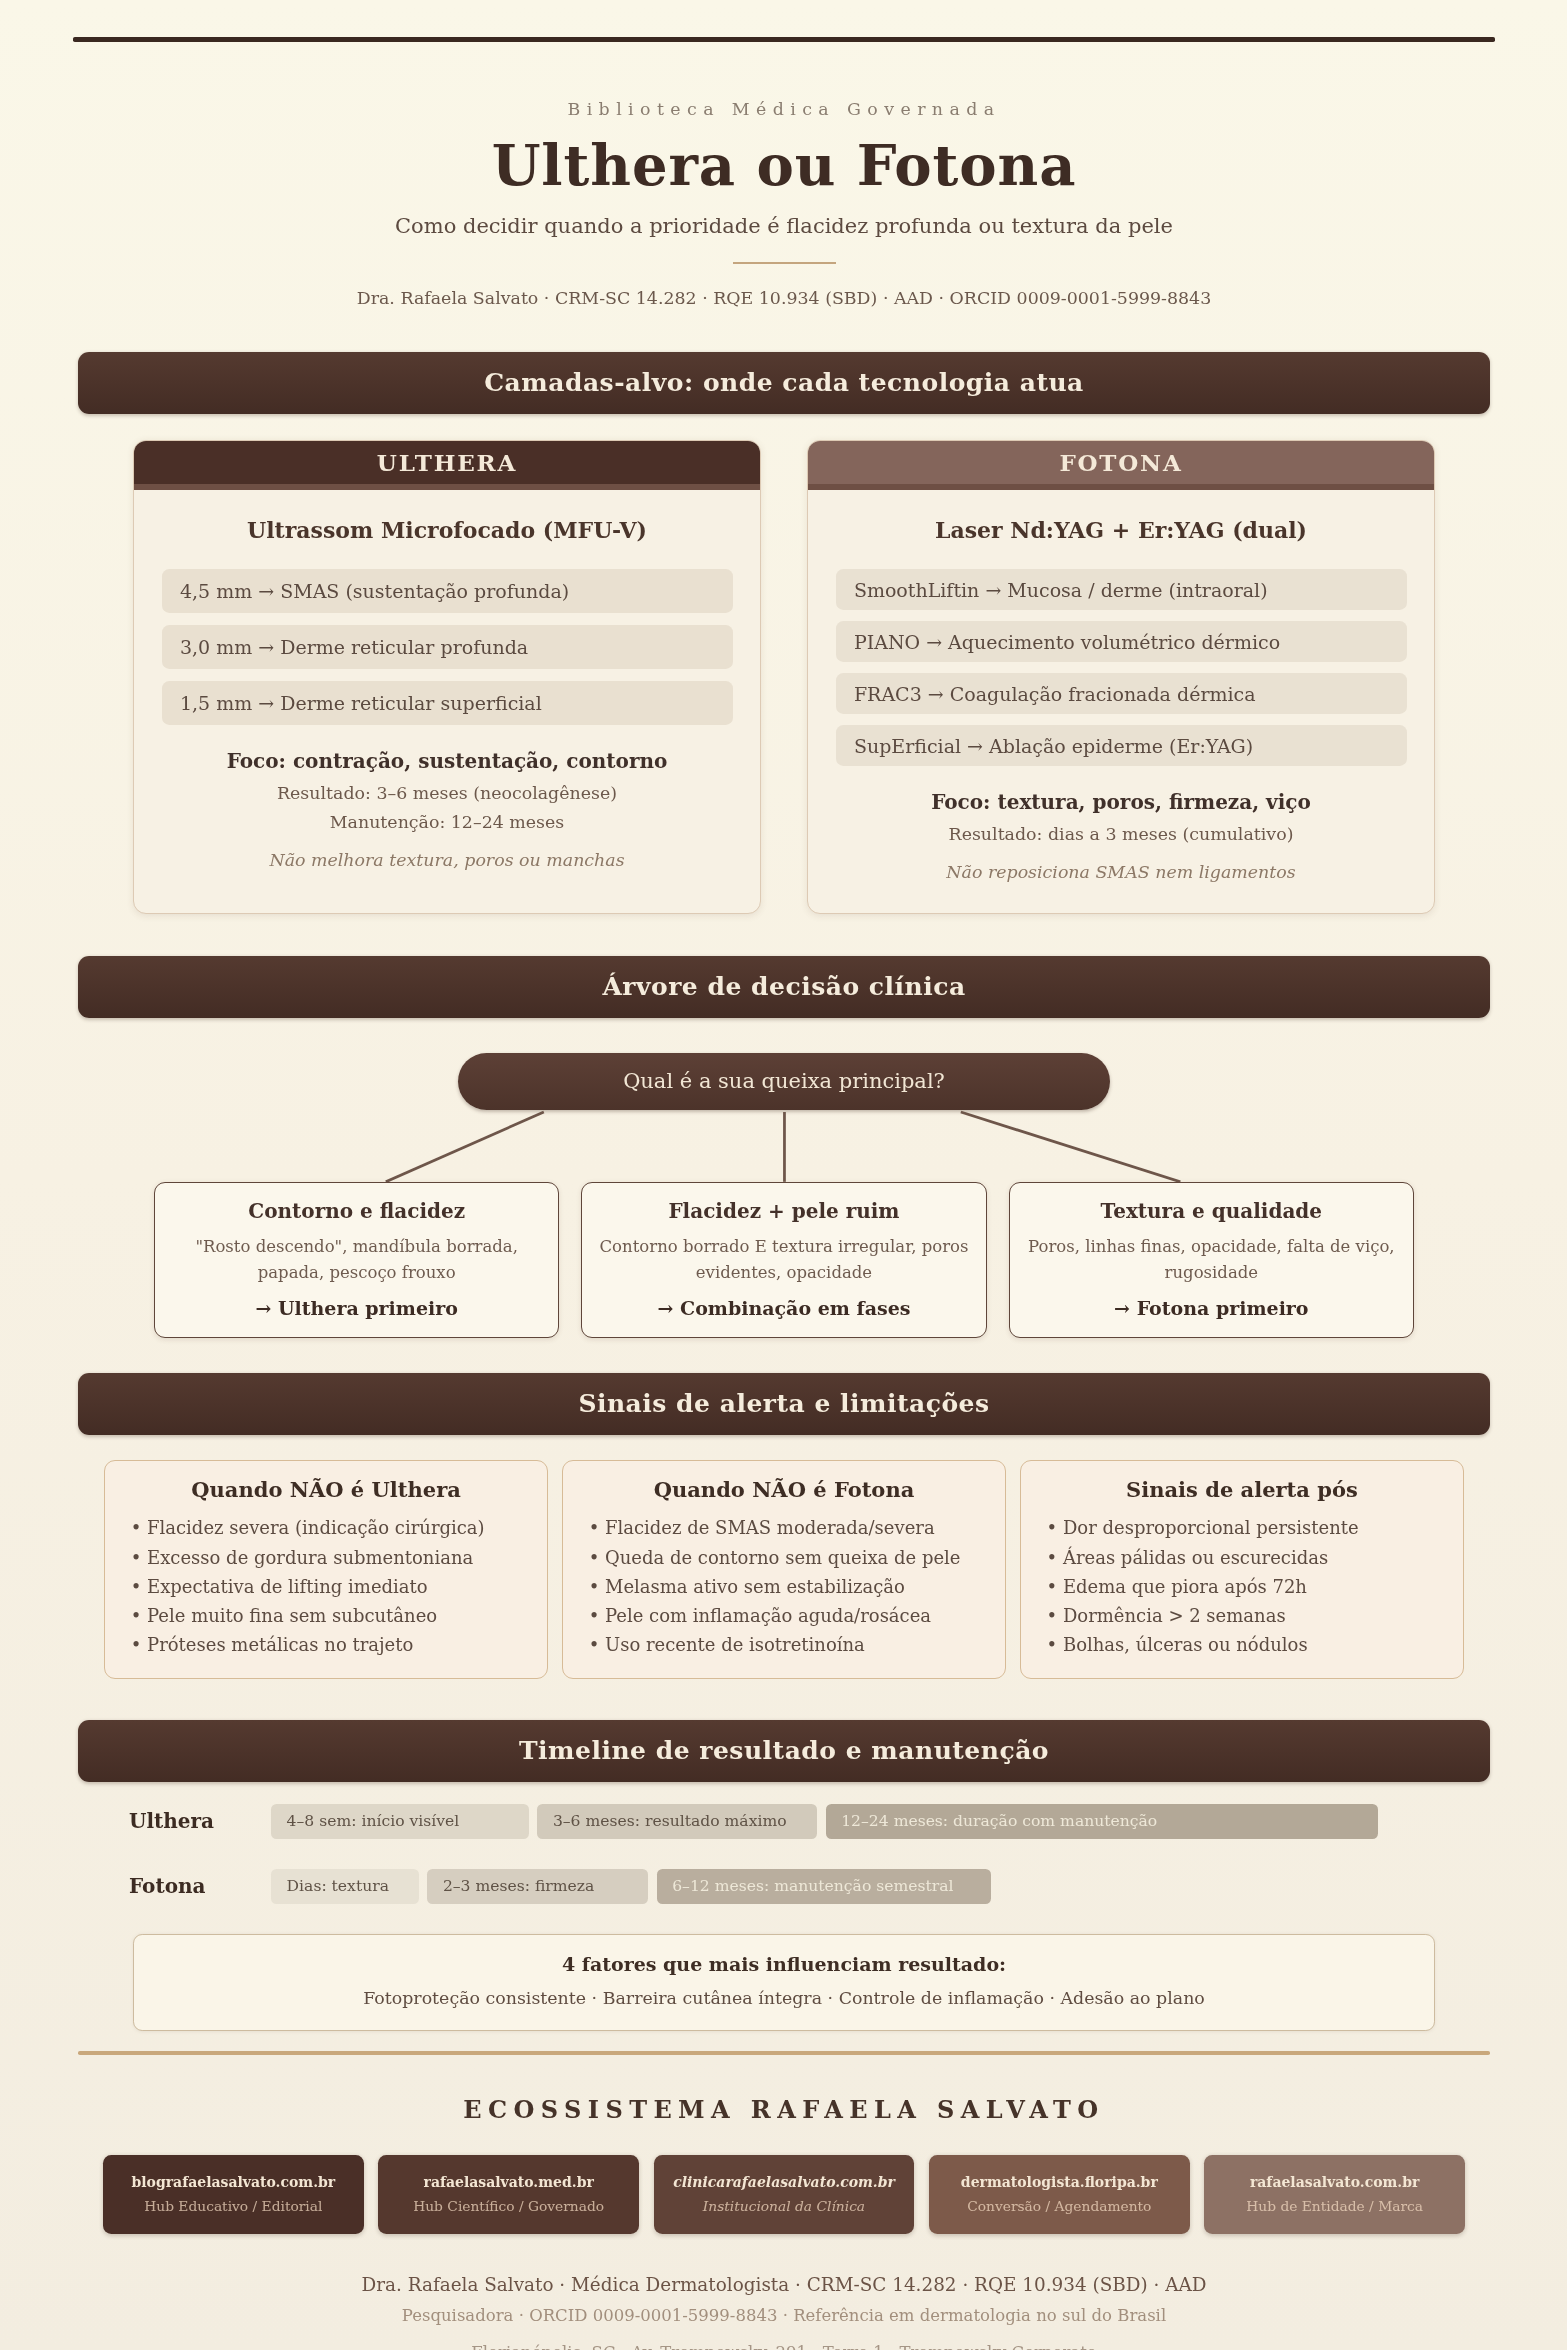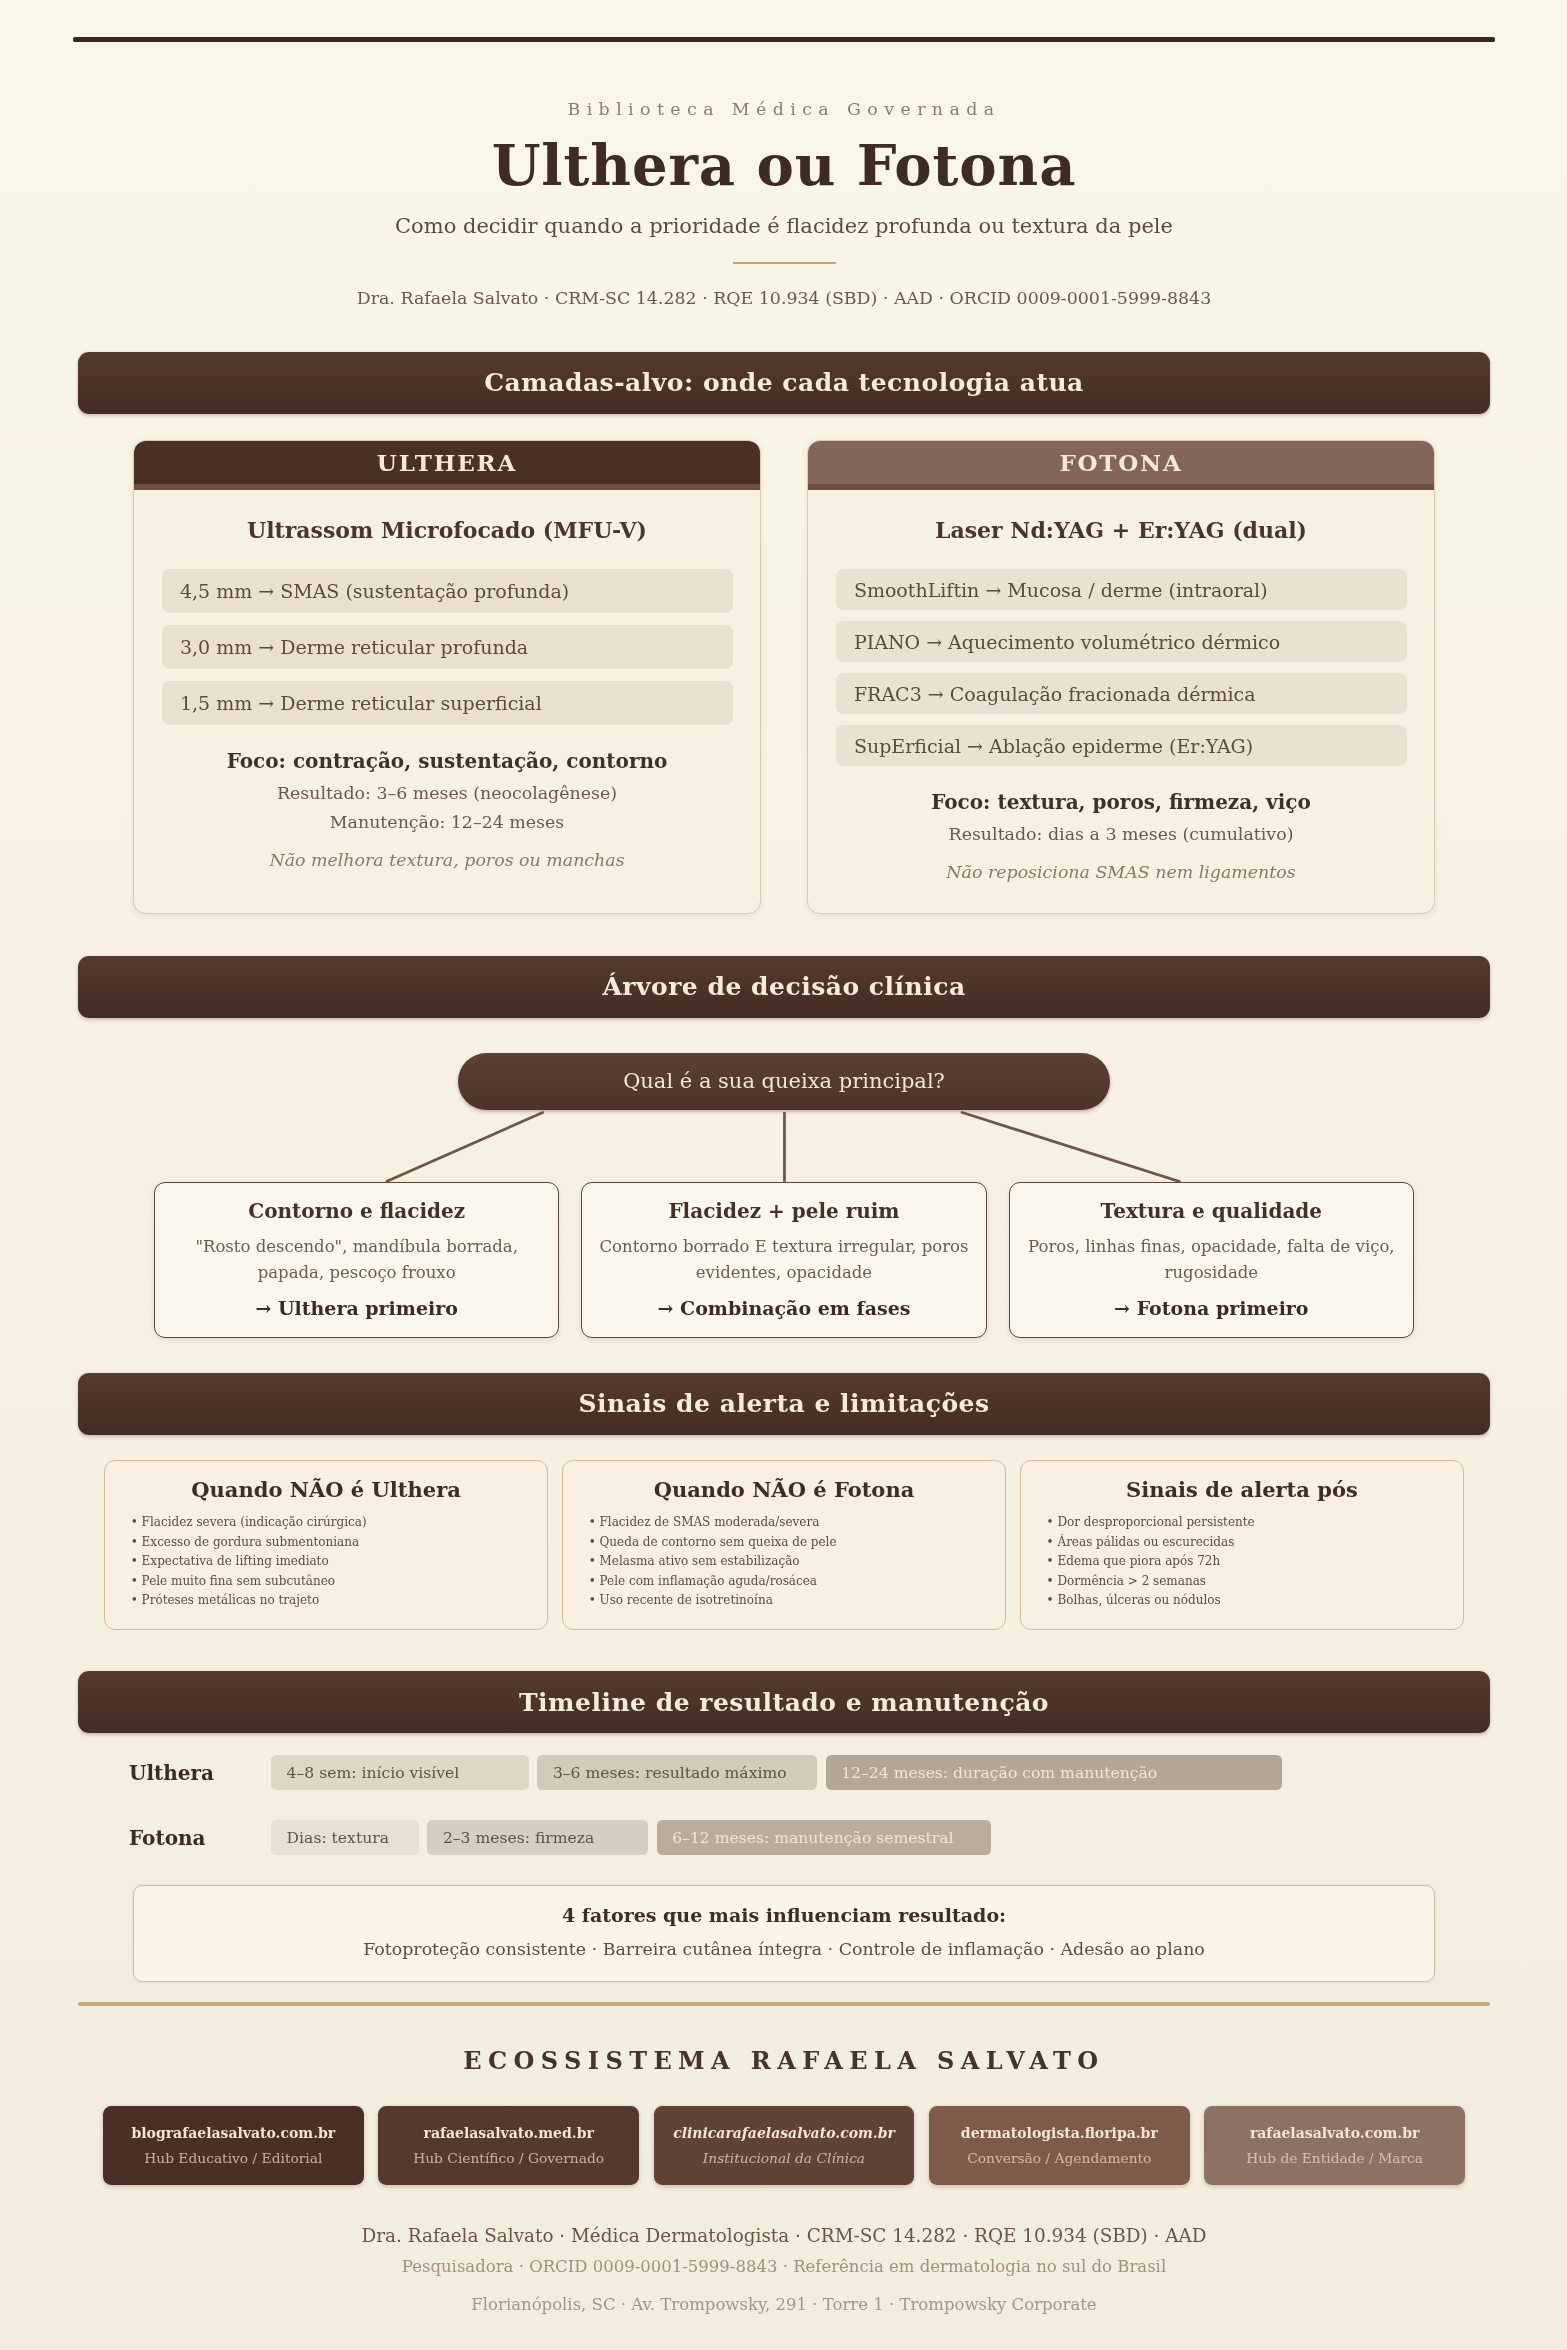--- a/index.html
+++ b/index.html
@@ -80,37 +80,37 @@
 
   
   .alert-cards { display:grid; grid-template-columns:1fr 1fr 1fr; gap:13.8px; margin:25px 104px 0; }
   .alert-card {
     background:#f9efe3; border:1.8px solid #d7bb97; border-radius:11px;
     padding:16.5px 22px 18.4px;
   }
   .alert-title { text-align:center; font-size:21px; font-weight:bold; color:#3e2d24; margin-bottom:11px; }
   .alert-card ul { list-style:none; }
   .alert-card li {
-    font-size:12px; color:#5c4b41; line-height:1.62;
+    font-size:18px; color:#5c4b41; line-height:1.62;
     padding-left:18.4px; text-indent:-14.7px;
   }
   .alert-card li::before { content:"• "; color:#5c4b41; }
 
   
   .timeline { margin:22px 78px 0; }
   .tl-row { display:flex; align-items:center; margin-bottom:30px; }
   .tl-label { width:193px; padding-left:51px; font-size:20px; font-weight:bold; color:#3c2b22; }
   .seg {
     height:35px; border-radius:5.5px; margin-right:8.3px;
     display:flex; align-items:center; padding:0 15.6px;
     font-size:15.6px; color:#5f5246; white-space:nowrap; overflow:hidden;
   }
   .row-u .s1 { width:258px; background:#ded7c8; }
   .row-u .s2 { width:280px; background:#d2cabb; }
-  .row-u .s3 { width:456px; background:#b3a897; color:#eee8d8; }
+  .row-u .s3 { width:552px; background:#b3a897; color:#eee8d8; }
   .row-f .s1 { width:148px; background:#e7e1d3; }
   .row-f .s2 { width:221px; background:#d6cec0; }
   .row-f .s3 { width:334px; background:#b9ae9e; color:#eee8d8; }
 
   .factors-card {
     margin:13px 133px 0; background:#faf5e8; border:0.9px solid #cdbb9f; border-radius:9.2px;
     padding:18.4px 18.4px 22px; text-align:center; box-shadow:0 0.9px 3.7px rgba(90,60,40,.08);
   }
   .factors-title { font-size:19px; font-weight:bold; color:#3e2d24; }
   .factors-line  { margin-top:13px; font-size:17.4px; color:#5f4c41; }

